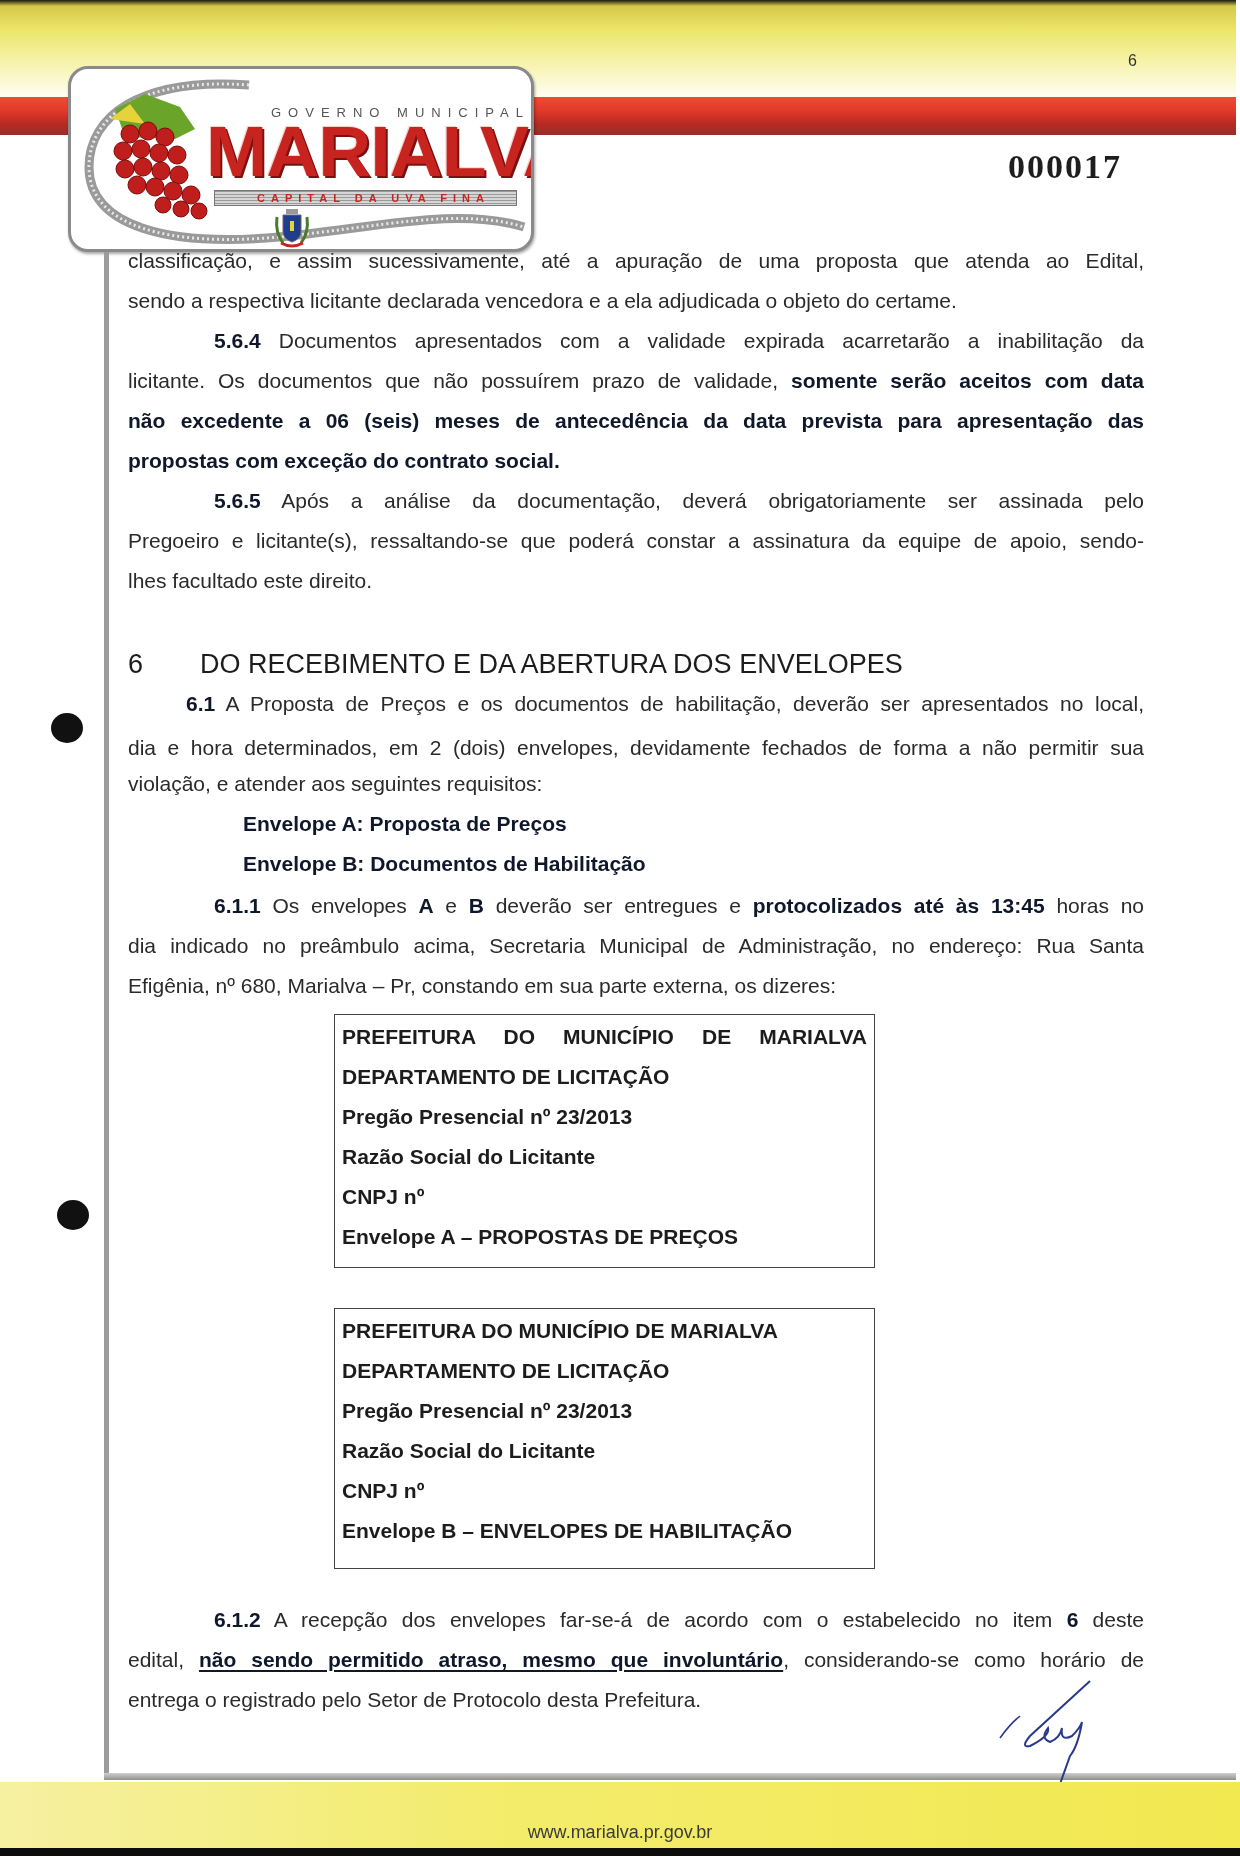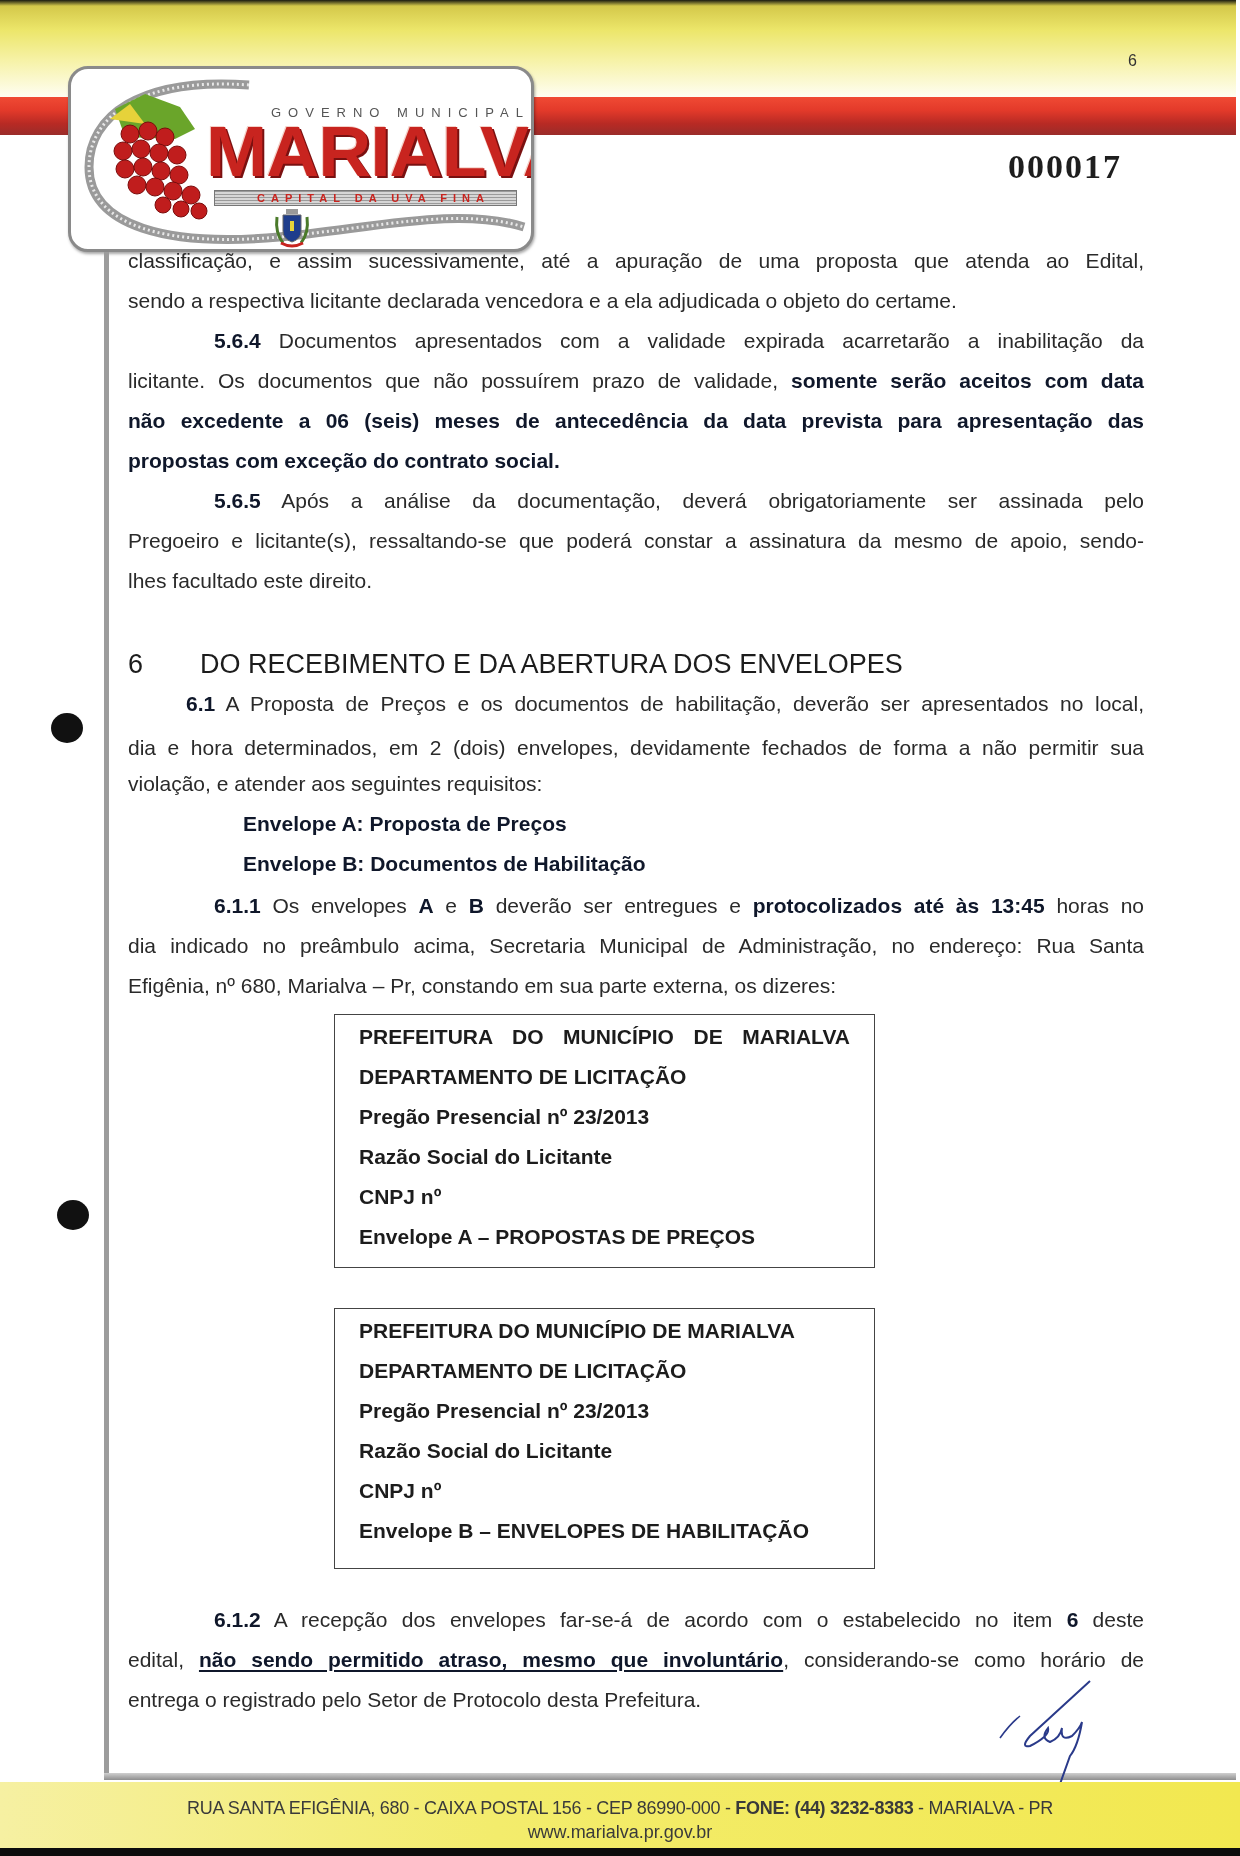--- a/index.html
+++ b/index.html
@@ -79,21 +79,21 @@
   .b { font-weight: bold; color: #0f172a; }
   .u { text-decoration: underline; text-underline-offset: 3px; }
   .indent1 { padding-left: 86px; }
 
   .section-title { position: absolute; left: 0; font-size: 27px; line-height: 28px; color: #1c1c1c; }
   .section-num { display: inline-block; width: 72px; }
 
   
   .env-box {
     position: absolute; left: 334px; width: 541px; border: 1.5px solid #444; background: #fff;
-    padding: 0 24px;
+    padding: 0 7px;
   }
   .env-line { font-weight: bold; font-size: 21px; line-height: 40px; color: #1c1c1c; white-space: nowrap; }
   .env-line.spread { text-align: justify; text-align-last: justify; }
 
   .signature { position: absolute; left: 990px; top: 1676px; width: 130px; height: 110px; }
 
   
   .footer {
     position: absolute; left: 0; top: 1782px; width: 1240px; height: 74px;
     background: linear-gradient(to right, #f6f0a2 0%, #f3ec6c 40%, #f2e850 100%);
@@ -170,21 +170,21 @@
 
   <div class="line j" style="top:3px;">classificação, e assim sucessivamente, até a apuração de uma proposta que atenda ao Edital,</div>
   <div class="line" style="top:43px;">sendo a respectiva licitante declarada vencedora e a ela adjudicada o objeto do certame.</div>
 
   <div class="line j indent1" style="top:83px;"><span class="b">5.6.4</span><span> Documentos apresentados com a validade expirada acarretarão a inabilitação da</span></div>
   <div class="line j" style="top:123px;"><span>licitante. Os documentos que não possuírem prazo de validade, </span><span class="b">somente serão aceitos com data</span></div>
   <div class="line j b" style="top:163px;">não excedente a 06 (seis) meses de antecedência da data prevista para apresentação das</div>
   <div class="line b" style="top:203px;">propostas com exceção do contrato social.</div>
 
   <div class="line j indent1" style="top:243px;"><span class="b">5.6.5</span><span> Após a análise da documentação, deverá obrigatoriamente ser assinada pelo</span></div>
-  <div class="line j" style="top:283px;">Pregoeiro e licitante(s), ressaltando-se que poderá constar a assinatura da mesmo de apoio, sendo-</div>
+  <div class="line j" style="top:283px;">Pregoeiro e licitante(s), ressaltando-se que poderá constar a assinatura da equipe de apoio, sendo-</div>
   <div class="line" style="top:323px;">lhes facultado este direito.</div>
 
   <div class="section-title" style="top:406px;"><span class="section-num">6</span><span>DO RECEBIMENTO E DA ABERTURA DOS ENVELOPES</span></div>
 
   <div class="line j" style="top:446px; padding-left:58px;"><span class="b">6.1</span><span> A Proposta de Preços e os documentos de habilitação, deverão ser apresentados no local,</span></div>
   <div class="line j" style="top:490px;">dia e hora determinados, em 2 (dois) envelopes, devidamente fechados de forma a não permitir sua</div>
   <div class="line" style="top:526px;">violação, e atender aos seguintes requisitos:</div>
   <div class="line b" style="top:566px; padding-left:115px;">Envelope A: Proposta de Preços</div>
   <div class="line b" style="top:606px; padding-left:115px;">Envelope B: Documentos de Habilitação</div>
 
@@ -216,16 +216,15 @@
   <div class="line j" style="top:40px;"><span>edital, </span><span class="b u">não sendo permitido atraso, mesmo que involuntário</span><span>, considerando-se como horário de</span></div>
   <div class="line" style="top:80px;">entrega o registrado pelo Setor de Protocolo desta Prefeitura.</div>
 </div>
 
 <svg class="signature" viewBox="0 0 130 110">
   <path d="M100 5 L40 60 Q30 72 40 70 Q60 60 58 52 Q50 62 60 66 Q70 62 72 52 Q70 66 82 60 Q90 52 92 46 Q88 70 80 80 L70 108" fill="none" stroke="#2a3a8a" stroke-width="2"></path>
   <path d="M10 62 Q20 48 30 40" fill="none" stroke="#2a3a8a" stroke-width="1.6"></path>
 </svg>
 
 <div class="footer">
-  <div class="footer-addr"><span>RUA SANTA EFIGÊNIA, 680 - CAIXA POSTAL 156 - CEP 86990-000 - </span><b>FONE: (44) 3232-8383</b><span> - MARIALVA - PR</span></div>
   <div class="footer-web">www.marialva.pr.gov.br</div>
   <div class="footer-bar"></div>
 </div>
 
 </body></html>

